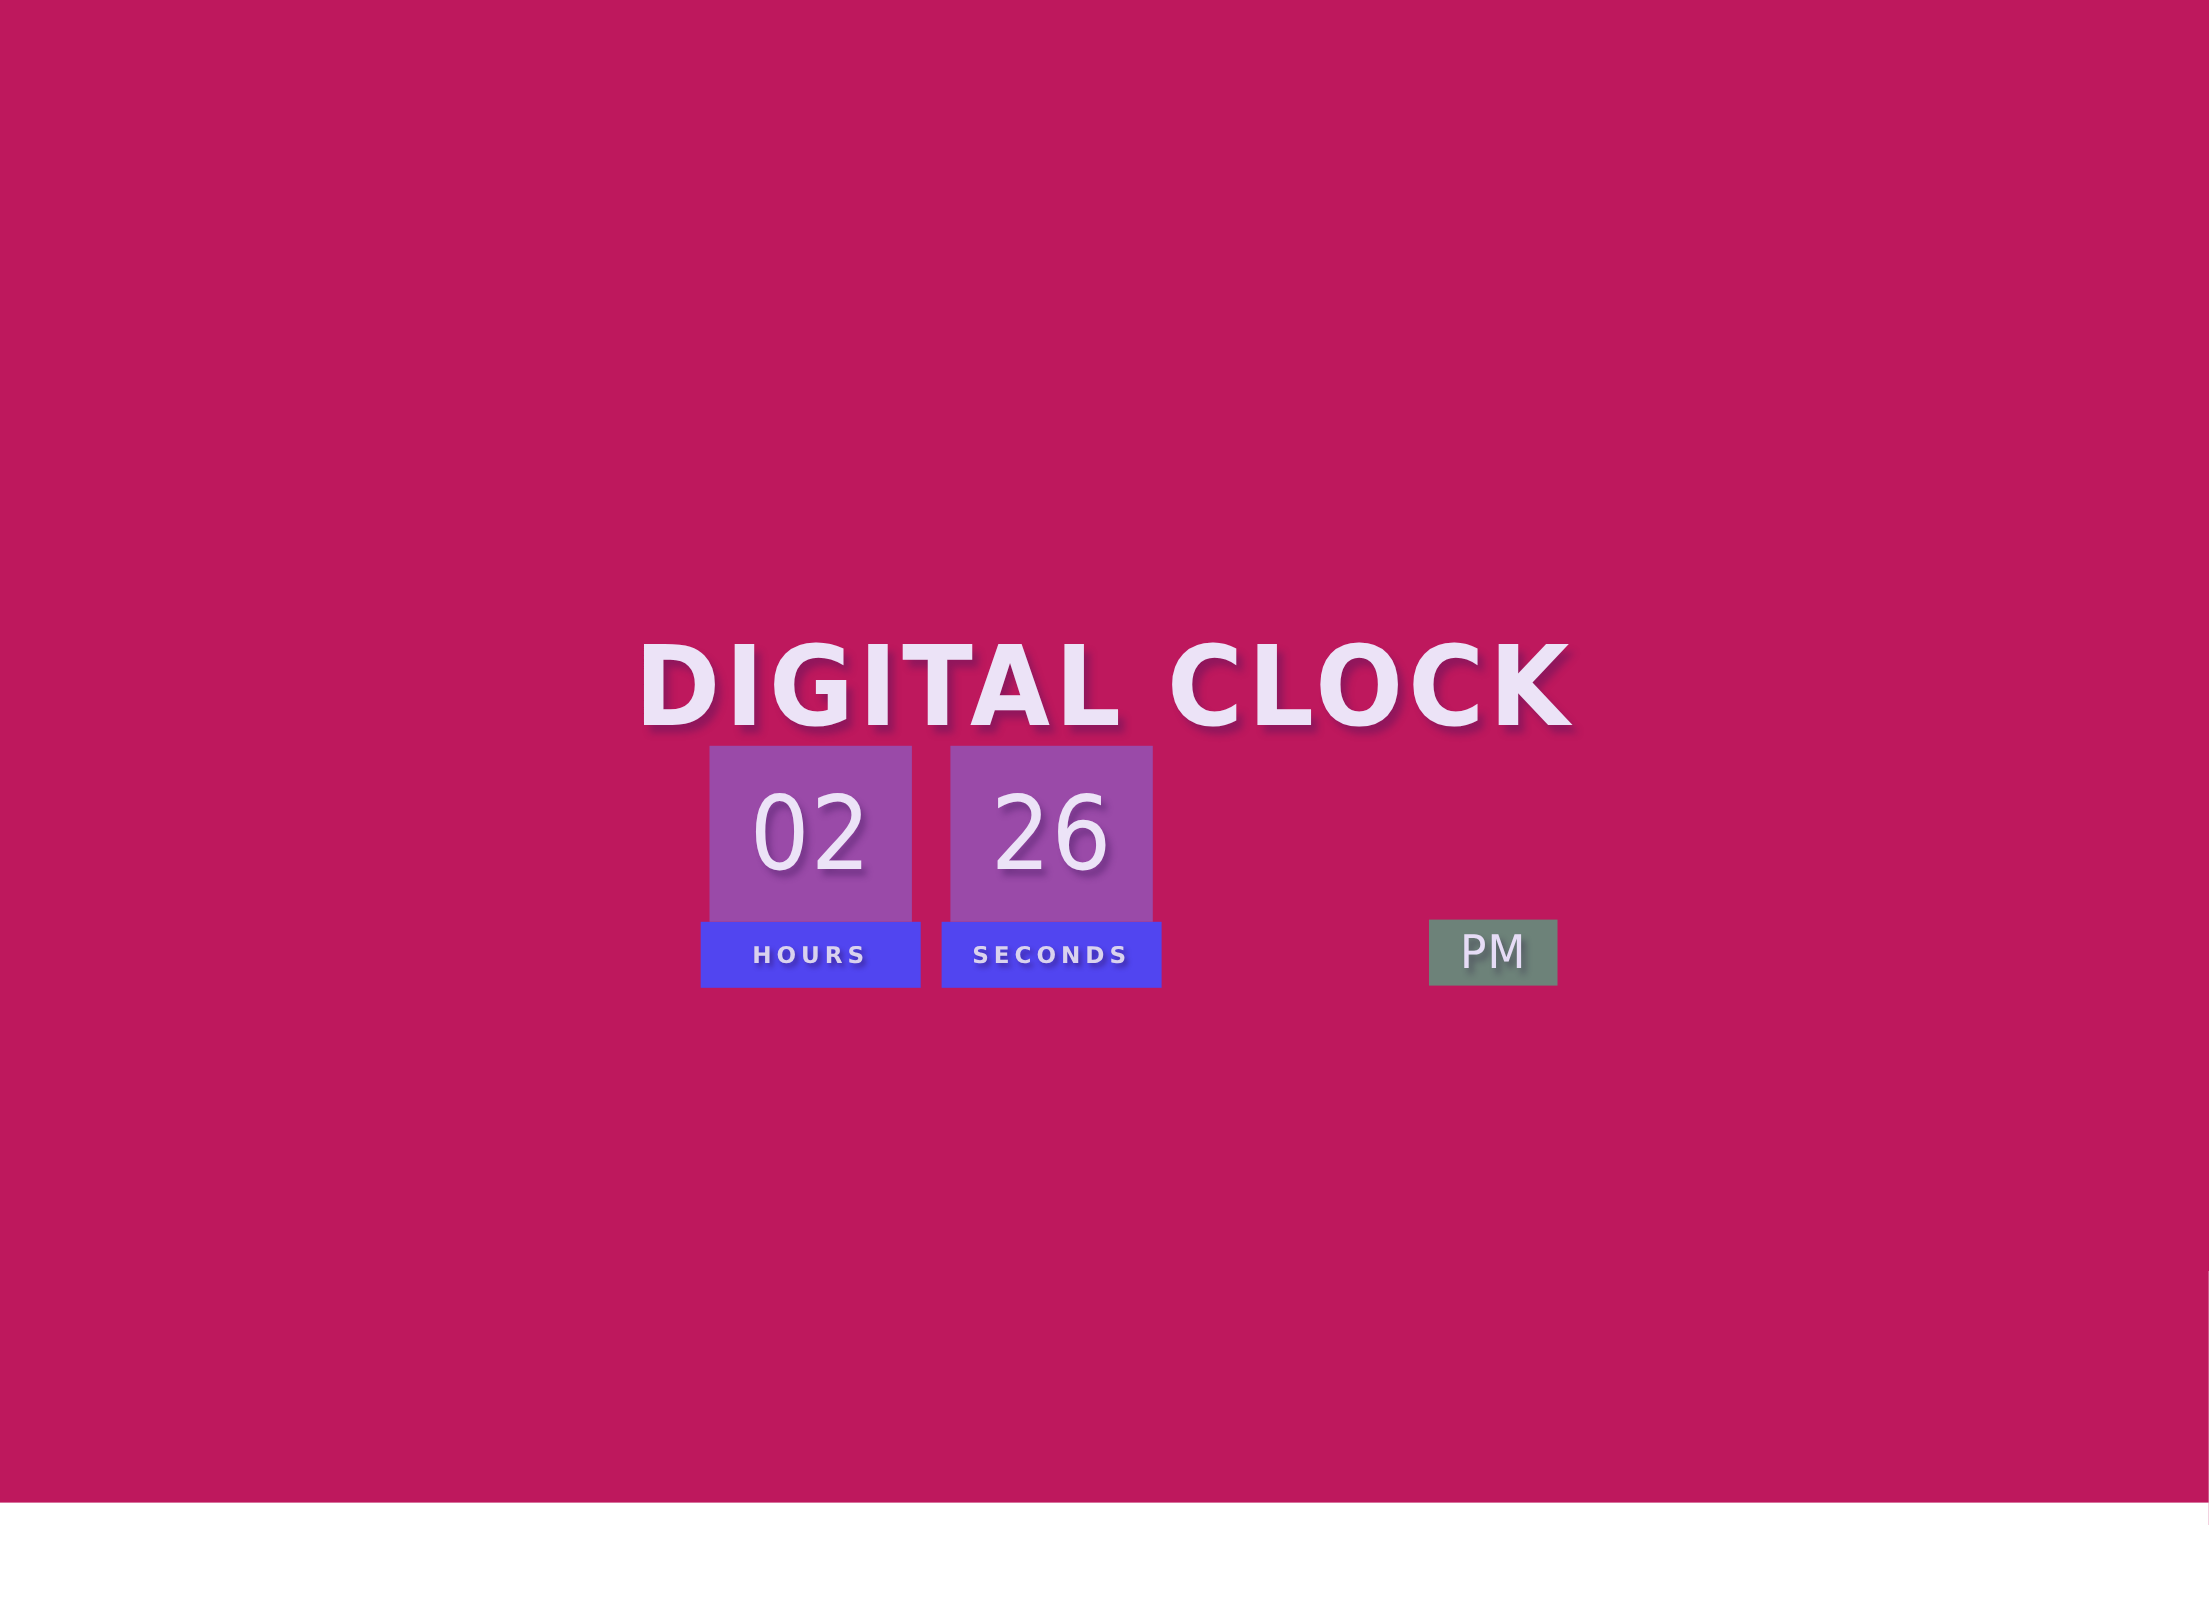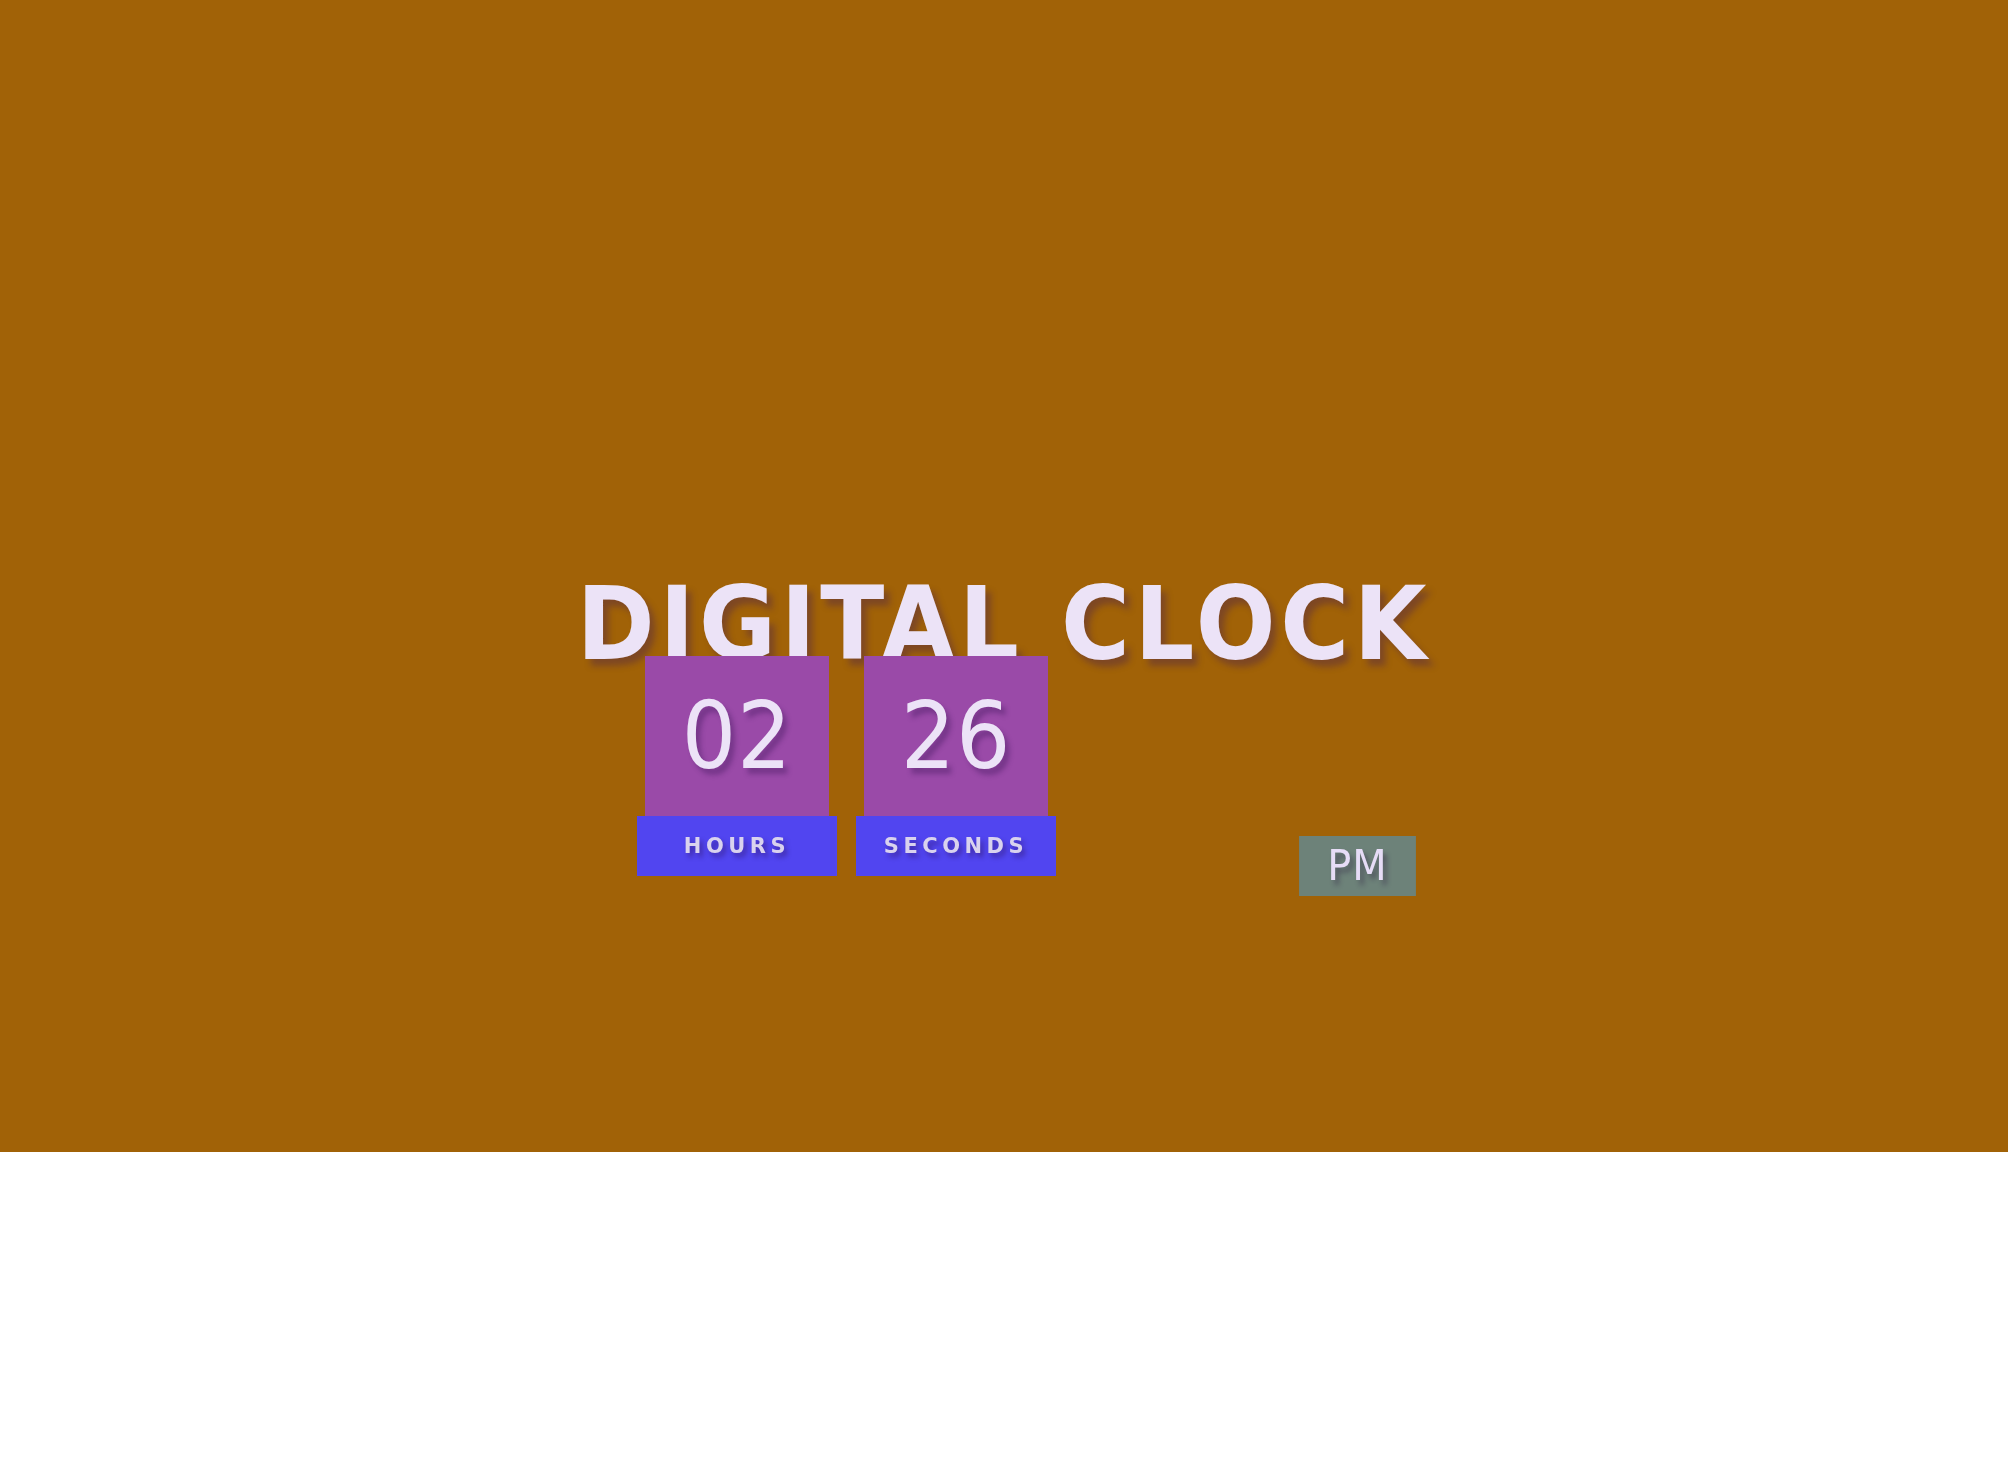--- a/index.html
+++ b/index.html
@@ -10,22 +10,22 @@
   body {
     width: 2008px;
     height: 1476px;
     overflow: hidden;
     font-family: "DejaVu Sans", "Liberation Sans", sans-serif;
   }
 
   #app {
     position: relative;
     width: 2008px;
-    height: 1152px;
-    background: #a16207;
+    height: 1366px;
+    background: #be185d;
   }
 
   
   #clock-title {
     position: absolute;
     left: 0;
     top: 506px;
     width: 2008px;
     text-align: center;
     font-family: "DejaVu Sans", "Liberation Sans", sans-serif;
@@ -39,21 +39,21 @@
     -webkit-text-size-adjust: none;
     transform: scaleX(0.93);
     transform-origin: 50% 50%;
     user-select: none;
   }
 
   
   #clock-row {
     position: absolute;
     left: 637px;
-    top: 656px;
+    top: 678px;
     display: flex;
     align-items: flex-end;
     gap: 19px;
   }
 
   .clock-unit {
     width: 200px;
     display: flex;
     flex-direction: column;
   }

